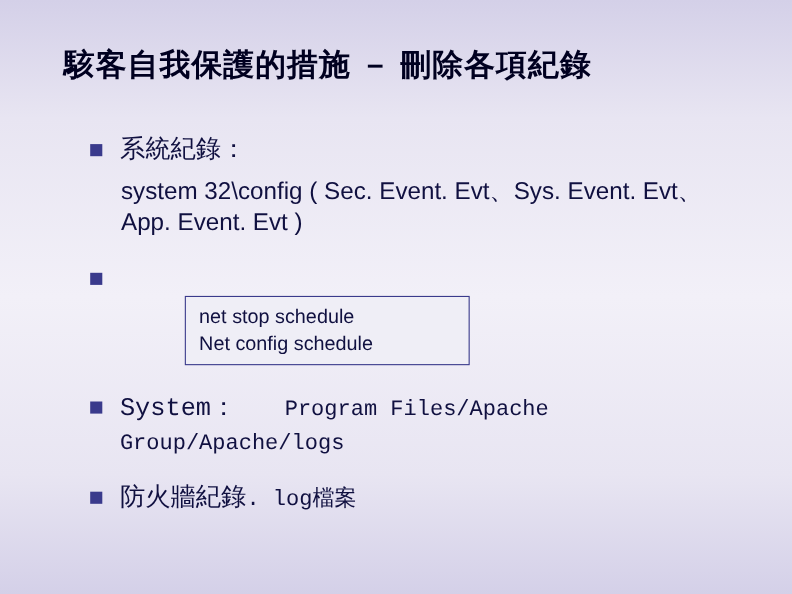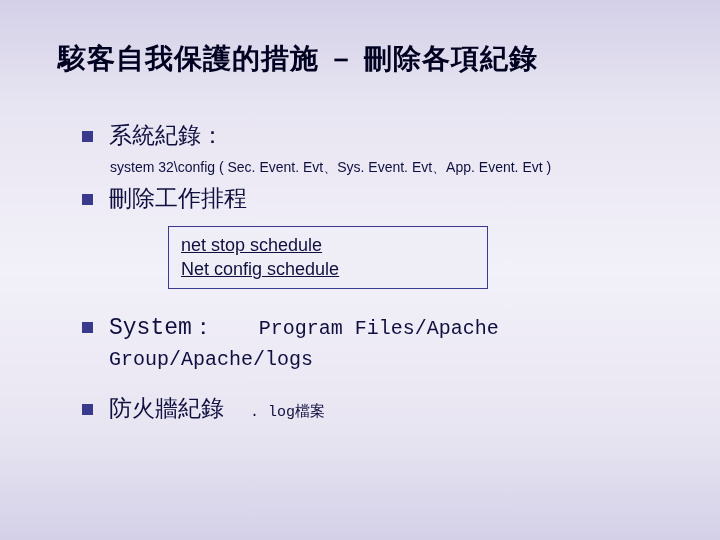--- a/index.html
+++ b/index.html
@@ -43,60 +43,58 @@
     margin-top: 9px;
     margin-right: 16px;
   }
   .bullet .txt {
     font-size: 23px;
     color: #101040;
     line-height: 1.35;
   }
   .sub {
     margin-left: 52px;
-    font-size: 14px;
+    font-size: 22px;
     color: #101040;
     margin-top: 4px;
-    margin-bottom: 8px;
+    margin-bottom: 24px;
   }
   .spacer-sm { height: 14px; }
   .codebox {
     border: 1px solid #3a3a8c;
     background: #efeef6;
     margin-left: 110px;
     margin-top: 10px;
     margin-bottom: 24px;
     padding: 6px 12px 6px 12px;
-    width: 320px;
+    width: 259px;
     box-sizing: border-box;
     font-size: 18px;
     color: #101040;
     line-height: 1.35;
-    text-decoration: underline;
   }
   .apache-line .txt, .fw-line .txt { font-size: 23px; }
   .apache-path { font-size: 20px; margin-left: 44px; }
-  .fw-small { font-size: 15px; margin-left: 26px; }
+  .fw-small { font-size: 20px; }
 </style>
 </head>
 <body>
 
 <div class="slide">
 
   <div class="title">駭客自我保護的措施 － 刪除各項紀錄</div>
 
   <div class="bullet">
     <div class="sq"></div>
     <div class="txt">系統紀錄：</div>
   </div>
   <div class="sub">system 32\config ( Sec. Event. Evt、Sys. Event. Evt、App. Event. Evt )</div>
 
   <div class="bullet">
     <div class="sq"></div>
-    <div class="txt">刪除工作排程</div>
   </div>
 
   <div class="codebox">
     <div>net  stop  schedule</div>
     <div>Net  config  schedule</div>
   </div>
 
   <div class="bullet apache-line">
     <div class="sq"></div>
     <div class="txt">

